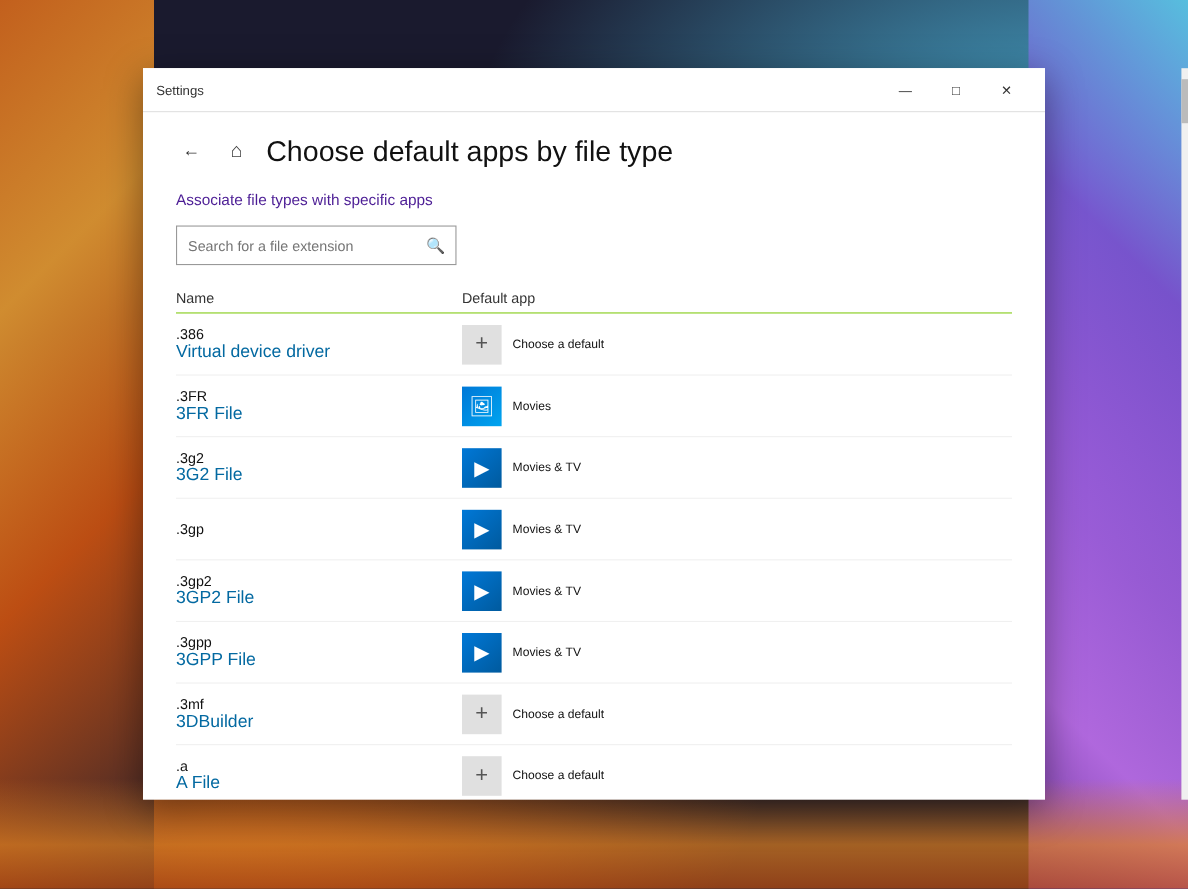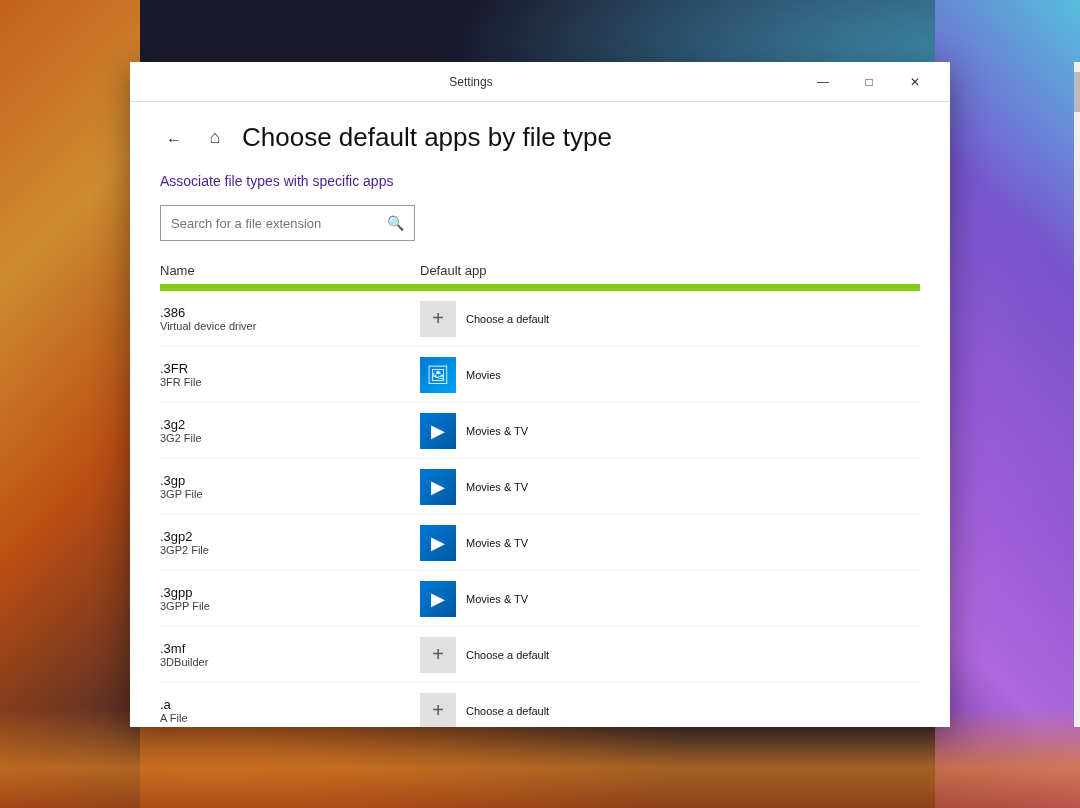--- a/index.html
+++ b/index.html
@@ -67,21 +67,20 @@
       align-items: center;
       padding: 0 12px;
       border-bottom: 1px solid #e0e0e0;
       flex-shrink: 0;
     }
     .title-bar-left {
       display: flex;
       align-items: center;
       gap: 10px;
       flex: 1;
-      justify-content: center;
     }
     .title-bar-title {
       font-size: 12px;
       color: #333;
     }
     .title-bar-controls {
       display: flex;
       gap: 0;
     }
     .tb-btn {
@@ -177,21 +176,21 @@
       cursor: pointer;
       background: transparent;
       border: none;
     }
 
     
     .col-headers {
       display: grid;
       grid-template-columns: 260px 1fr;
       padding: 6px 0;
-      border-bottom: 7px solid #84cc16;
+      border-bottom: 1px solid #84cc16;
       flex-shrink: 0;
     }
     .col-header {
       font-size: 13px;
       color: #333;
     }
 
     
     .file-list {
       flex: 1;
@@ -209,22 +208,22 @@
     .file-info {
       display: flex;
       flex-direction: column;
     }
     .file-ext {
       font-size: 13px;
       color: #111;
       font-weight: 400;
     }
     .file-desc {
-      font-size: 11px;
-      color: #404040;
+      font-size: 16px;
+      color: #0369a1;
     }
     .default-app {
       display: flex;
       align-items: center;
       gap: 10px;
       cursor: pointer;
     }
     .app-icon {
       width: 36px;
       height: 36px;
@@ -347,21 +346,20 @@
       <span class="file-desc">3G2 File</span>
     </div>
     <div class="default-app">
       <div class="app-icon blue-movies">▶</div>
       <span class="app-name">Movies &amp; TV</span>
     </div>
   </div>
         <div class="file-row">
     <div class="file-info">
       <span class="file-ext">.3gp</span>
-      <span class="file-desc">3GP File</span>
     </div>
     <div class="default-app">
       <div class="app-icon blue-movies">▶</div>
       <span class="app-name">Movies &amp; TV</span>
     </div>
   </div>
         <div class="file-row">
     <div class="file-info">
       <span class="file-ext">.3gp2</span>
       <span class="file-desc">3GP2 File</span>

